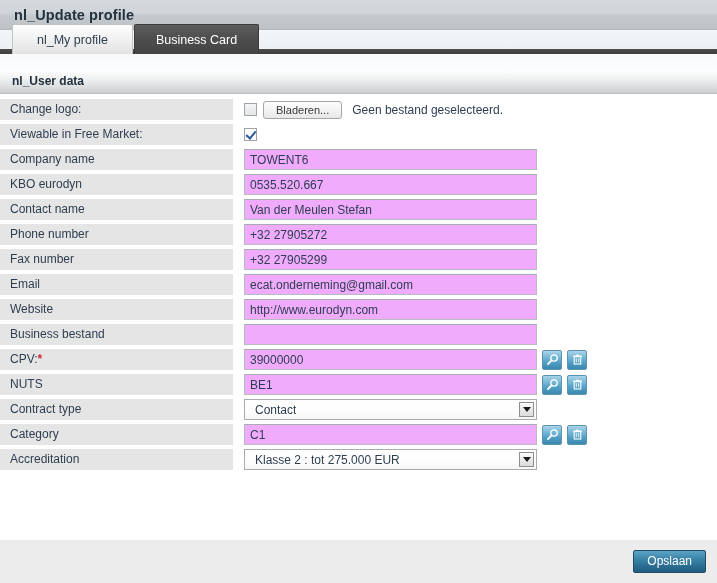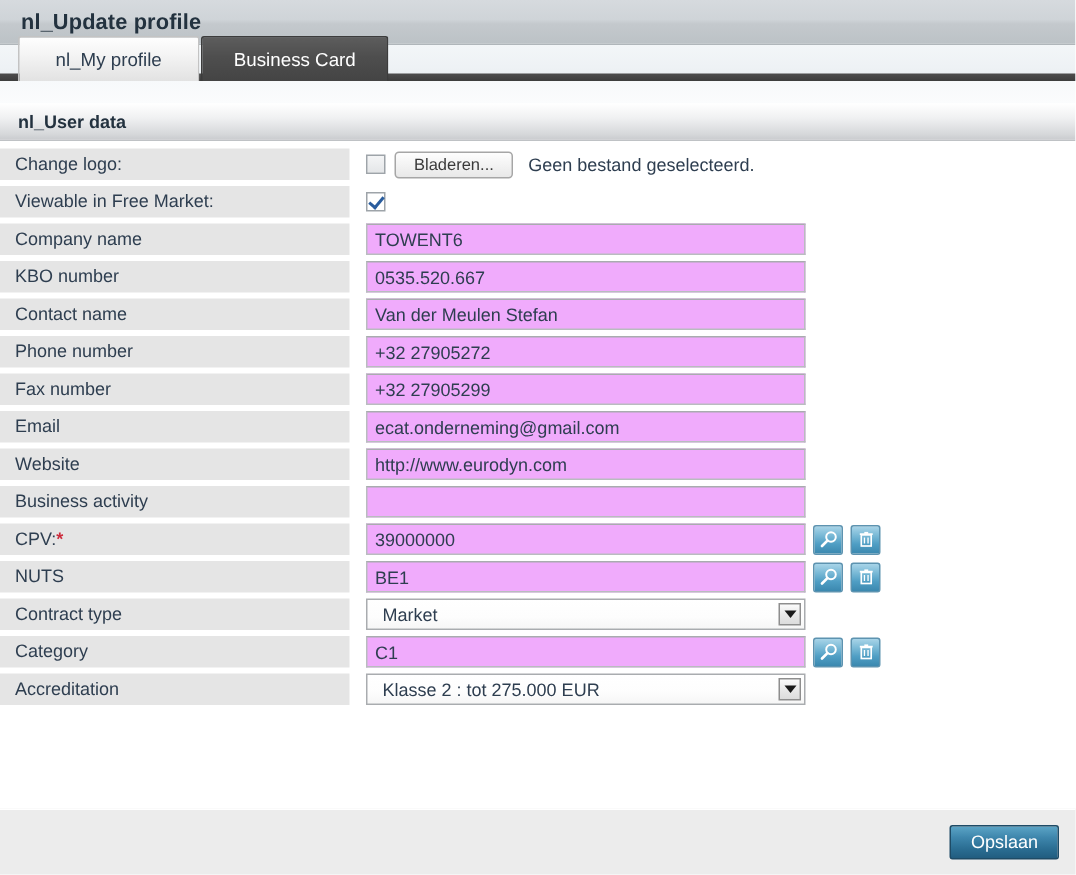--- a/index.html
+++ b/index.html
@@ -325,21 +325,21 @@
   </div>
 
   <div id="rows-host">
       <div class="form-row">
         <div class="row-label">Company name</div>
         <div class="row-field">
           <input class="txt" type="text" value="TOWENT6" style="">
         </div>
       </div>
       <div class="form-row">
-        <div class="row-label">KBO number</div>
+        <div class="row-label">KBO eurodyn</div>
         <div class="row-field">
           <input class="txt" type="text" value="0535.520.667" style="">
         </div>
       </div>
       <div class="form-row">
         <div class="row-label">Contact name</div>
         <div class="row-field">
           <input class="txt" type="text" value="Van der Meulen Stefan" style="">
         </div>
       </div>
@@ -361,21 +361,21 @@
           <input class="txt" type="text" value="ecat.onderneming@gmail.com" style="">
         </div>
       </div>
       <div class="form-row">
         <div class="row-label">Website</div>
         <div class="row-field">
           <input class="txt" type="text" value="http://www.eurodyn.com" style="">
         </div>
       </div>
       <div class="form-row">
-        <div class="row-label">Business activity</div>
+        <div class="row-label">Business bestand</div>
         <div class="row-field">
           <input class="txt" type="text" style="">
         </div>
       </div>
       <div class="form-row">
         <div class="row-label">CPV:<span class="req">*</span></div>
         <div class="row-field">
           <input class="txt" type="text" value="39000000" style="">
           <span class="icon-btn">
             <svg width="13" height="13" viewBox="0 0 13 13">
@@ -412,21 +412,21 @@
               <line x1="5.3" y1="5.3" x2="5.3" y2="9.4" stroke="#ffffff" stroke-width="0.9"></line>
               <line x1="7.7" y1="5.3" x2="7.7" y2="9.4" stroke="#ffffff" stroke-width="0.9"></line>
             </svg>
           </span>
         </div>
       </div>
       <div class="form-row">
         <div class="row-label">Contract type</div>
         <div class="row-field">
           <div class="sel-wrap">
-            <span class="sel-text">Market</span>
+            <span class="sel-text">Contact</span>
             <span class="sel-arrow">
               <i></i>
             </span>
           </div>
         </div>
       </div>
       <div class="form-row">
         <div class="row-label">Category</div>
         <div class="row-field">
           <input class="txt" type="text" value="C1" style="">

